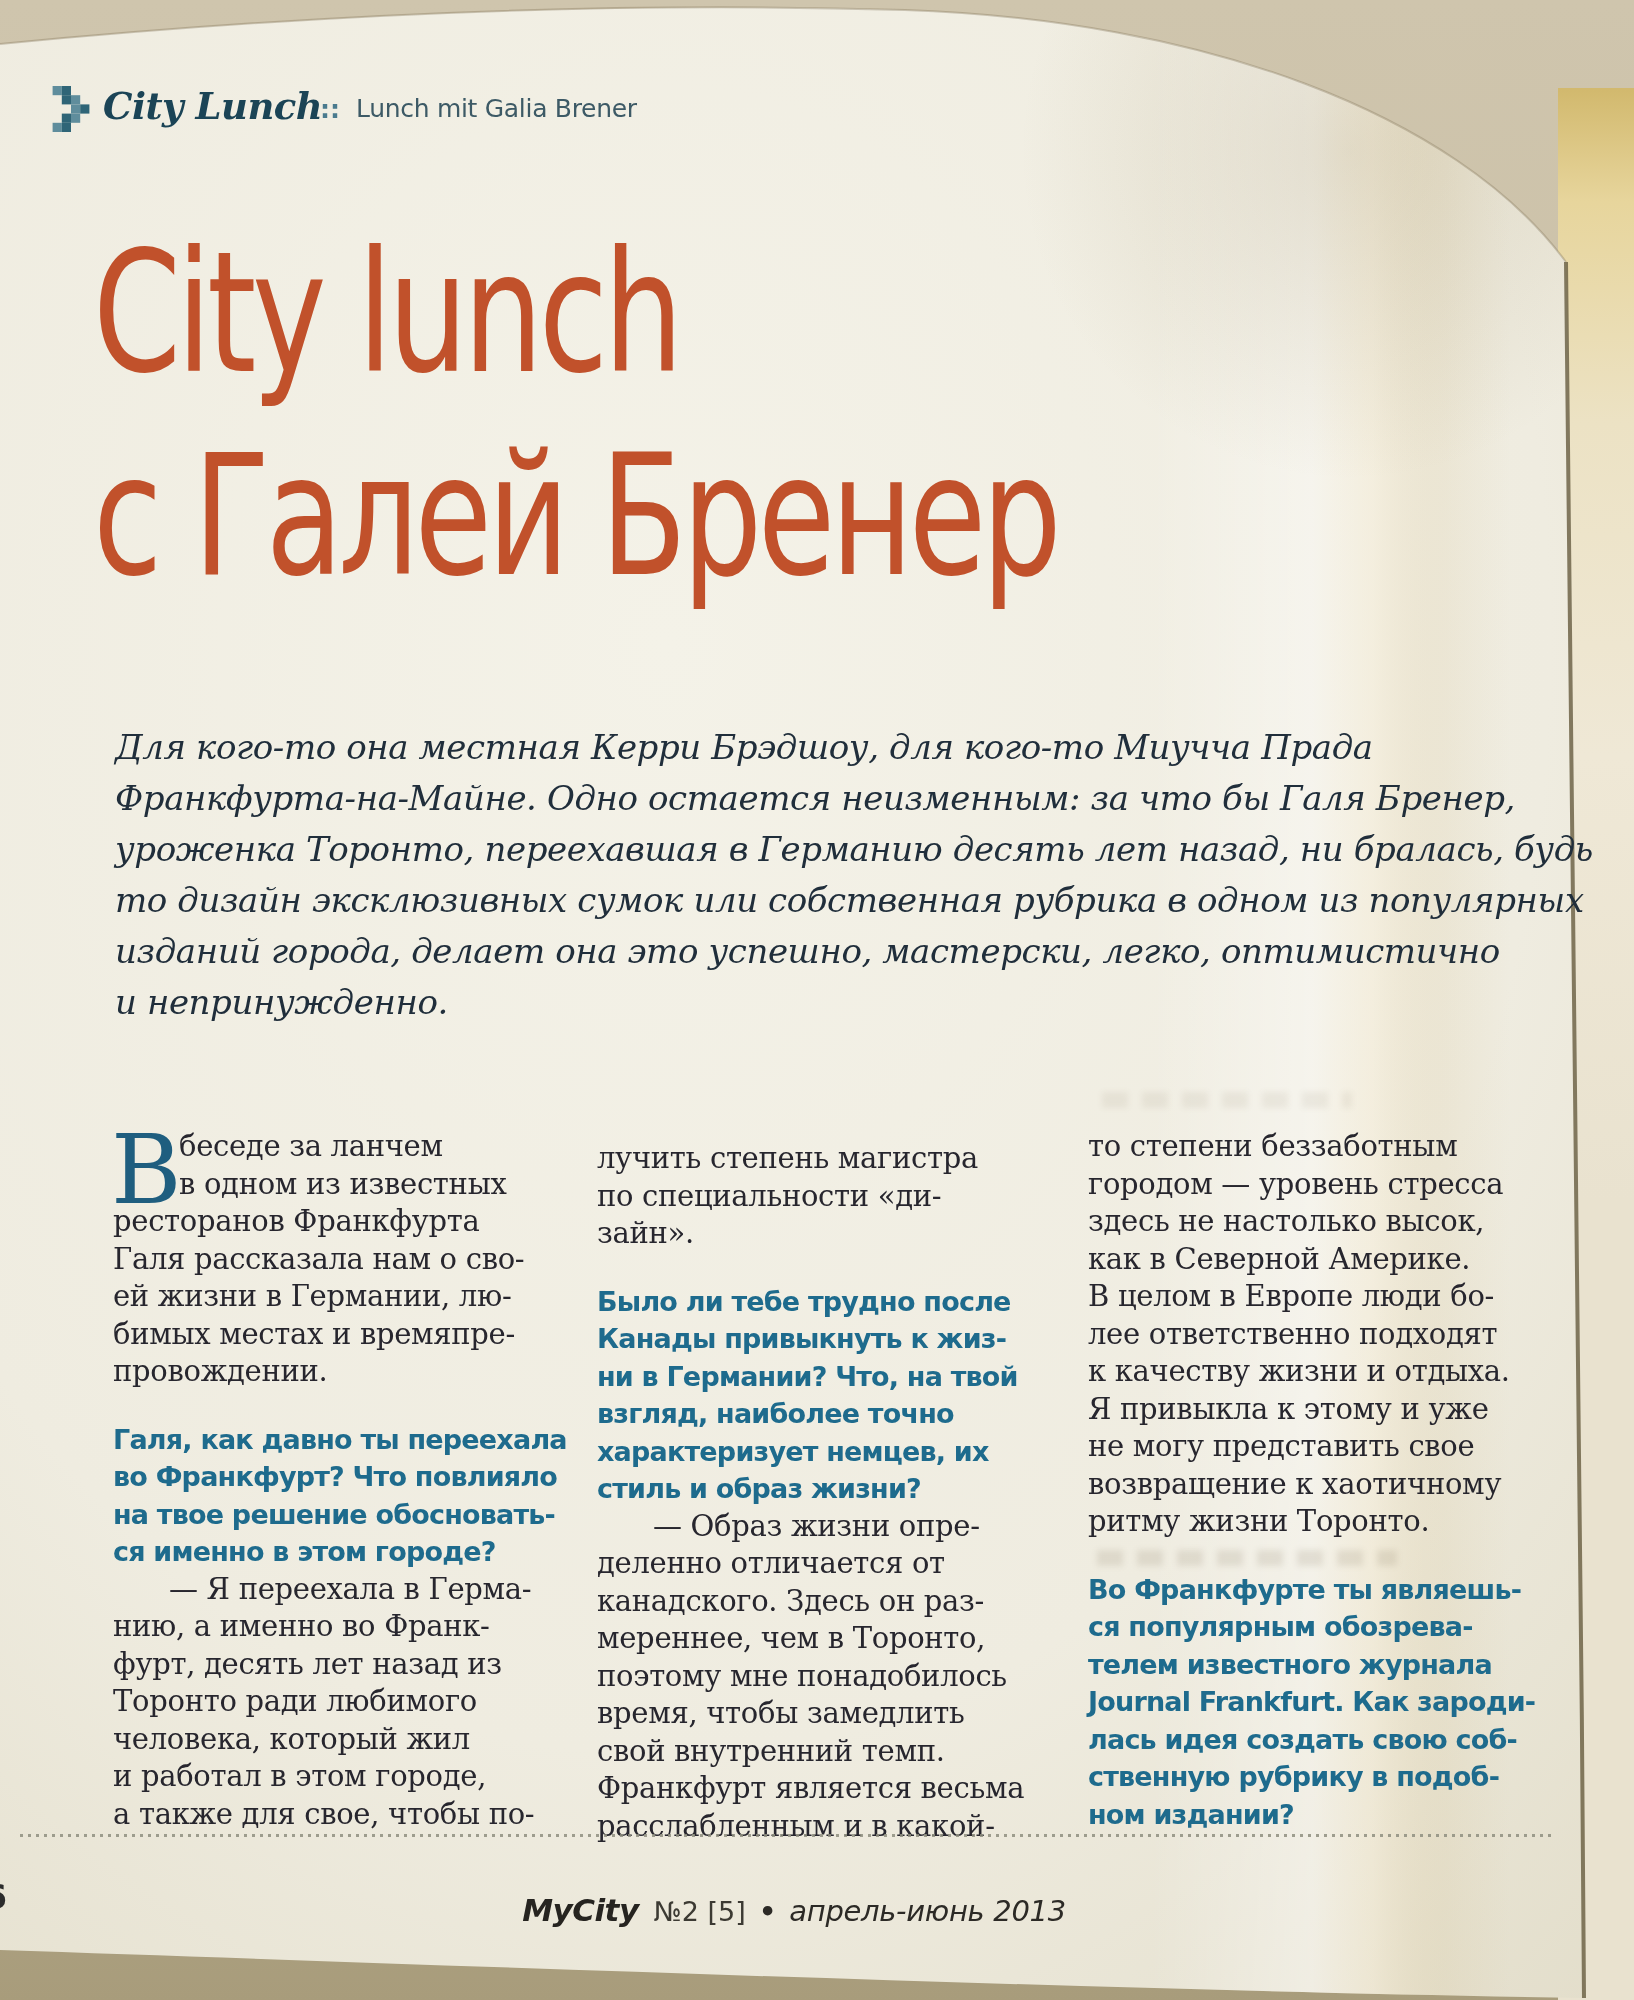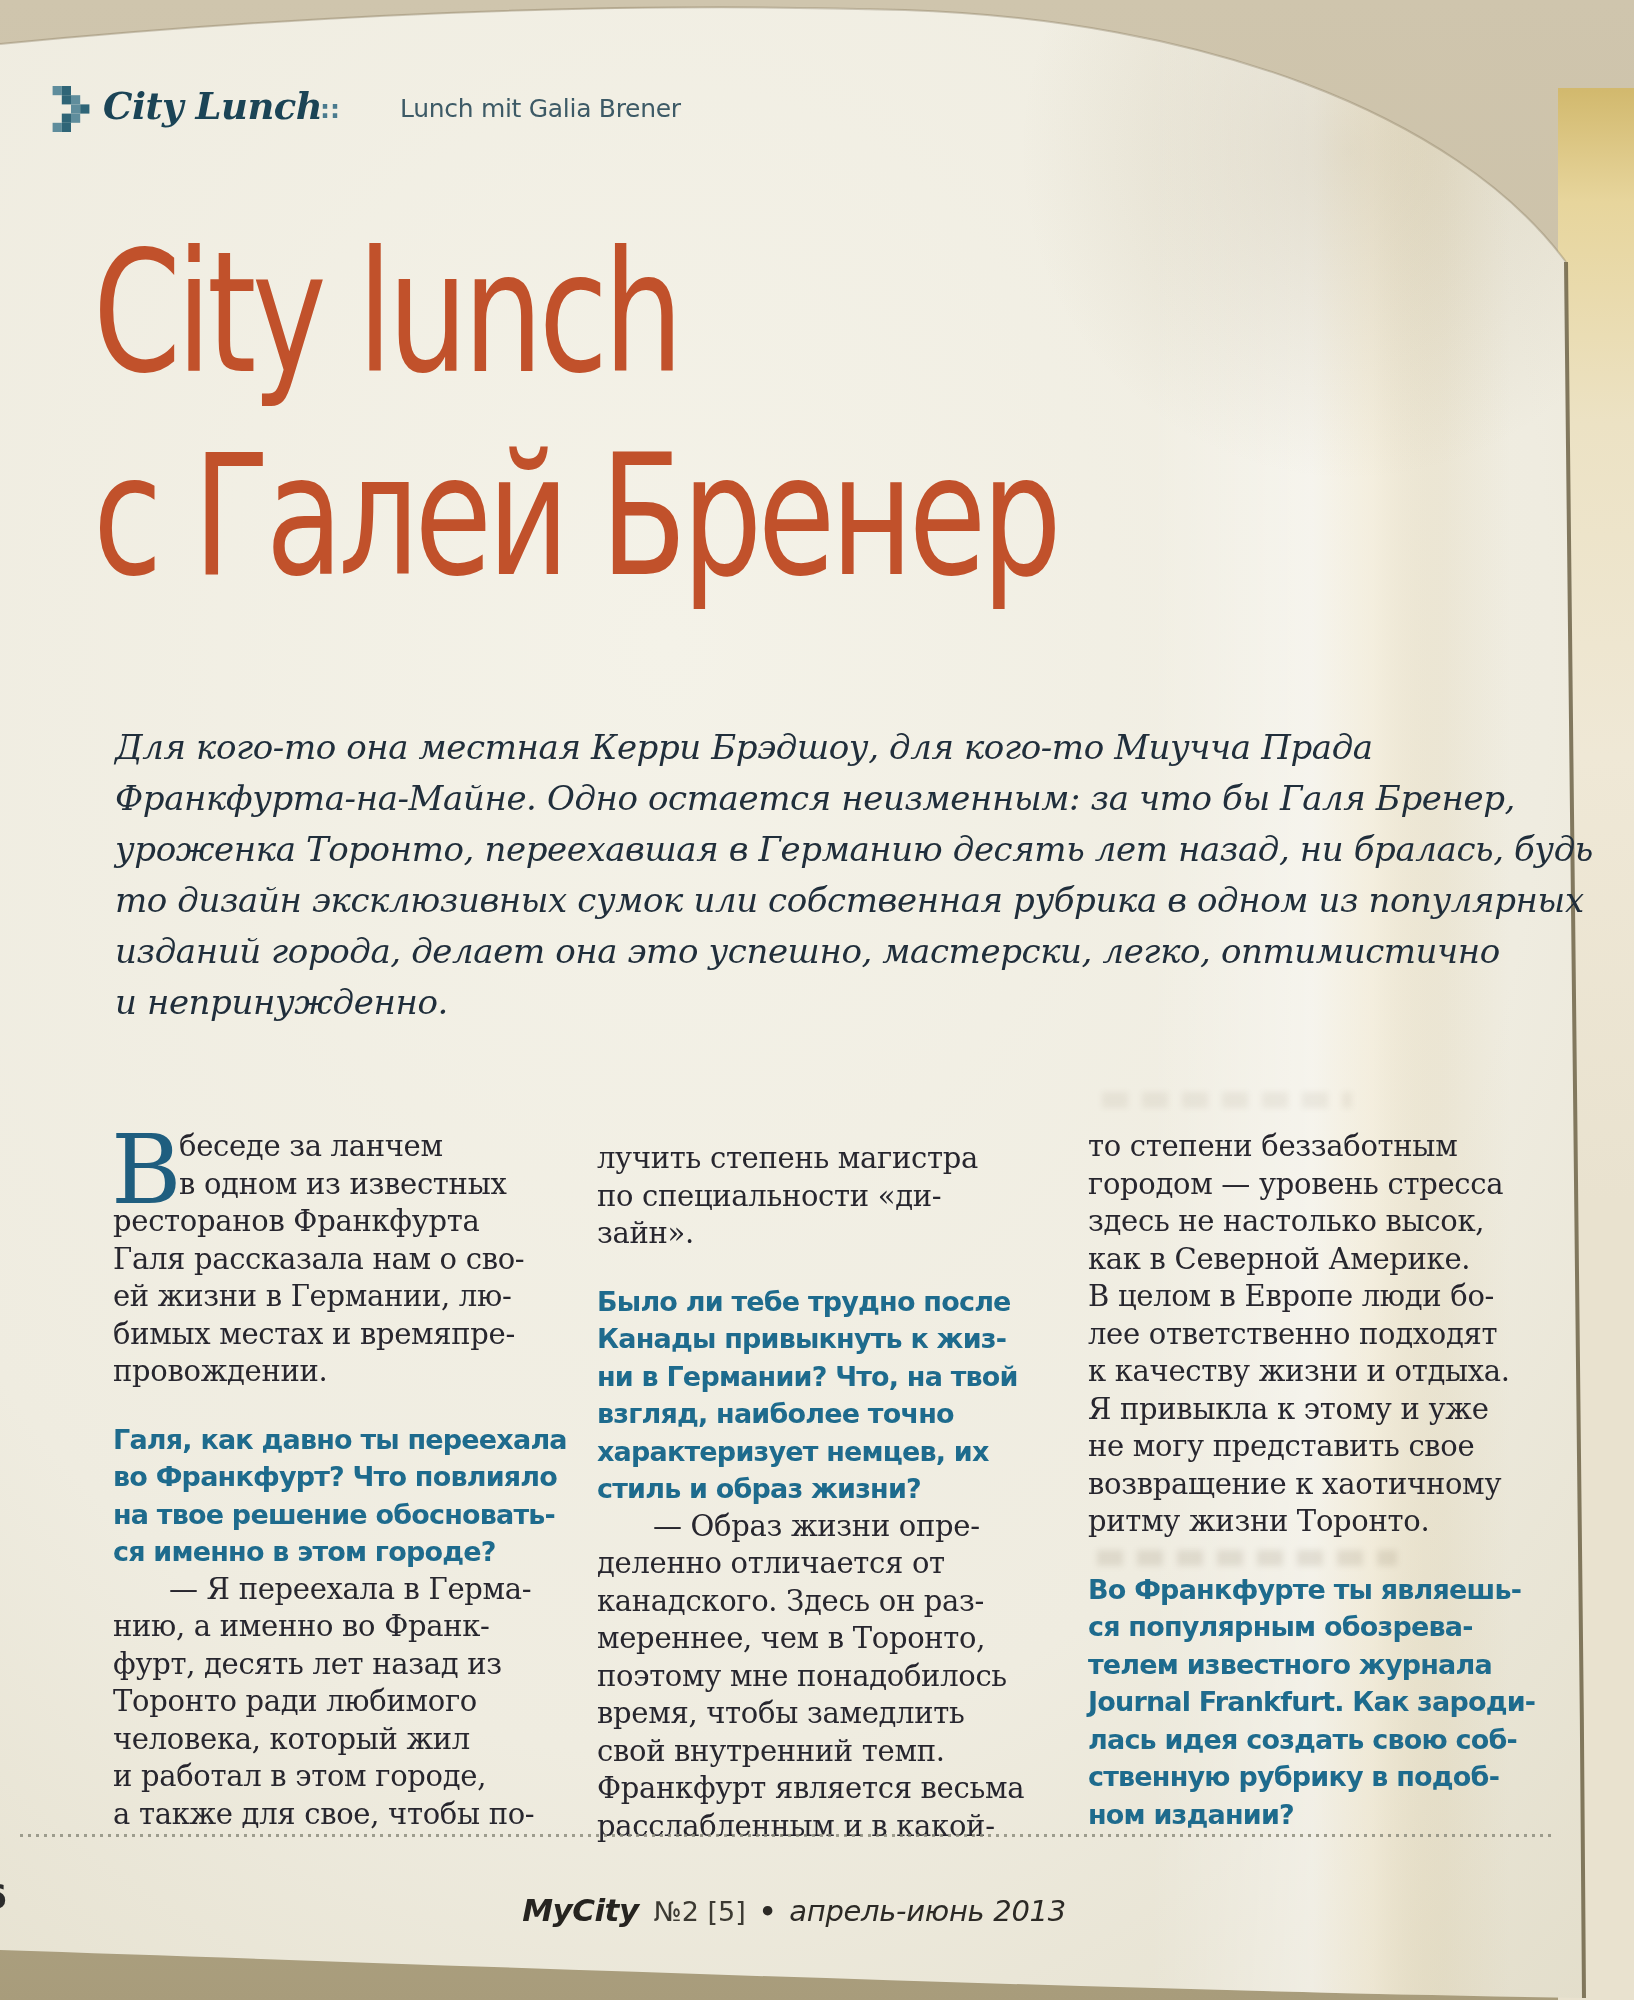--- a/index.html
+++ b/index.html
@@ -9,21 +9,21 @@
     font-family:"DejaVu Sans",sans-serif;
   }
   .scene{position:relative;width:1634px;height:2000px;}
   .page-svg{position:absolute;left:0;top:0;z-index:1;}
   .content{position:absolute;left:0;top:0;width:1634px;height:2000px;z-index:2;border-radius:10px;}
 
   
   .chev{position:absolute;left:52px;top:86px;}
   .kicker{position:absolute;left:103px;top:84px;font:italic 700 37px "DejaVu Serif",serif;color:#1b4456;white-space:nowrap;letter-spacing:-0.5px;}
   .ksep{position:absolute;left:320px;top:95px;font:700 25px "DejaVu Sans",sans-serif;color:#4a7b8e;}
-  .ksub{position:absolute;left:356px;top:94px;font:25px "DejaVu Sans",sans-serif;color:#3d5a66;white-space:nowrap;letter-spacing:-0.3px;margin-left:44px;}
+  .ksub{position:absolute;left:356px;top:94px;font:25px "DejaVu Sans",sans-serif;color:#3d5a66;white-space:nowrap;letter-spacing:-0.3px;}
 
   
   .title-line{
     position:absolute;left:93px;font-family:"DejaVu Sans",sans-serif;font-weight:400;
     font-size:168px;line-height:1;color:#c1512b;letter-spacing:-6px;
     transform:scaleX(.75);transform-origin:0 0;white-space:nowrap;
   }
   #t1{top:229px;} #t2{top:432px;}
 
   

